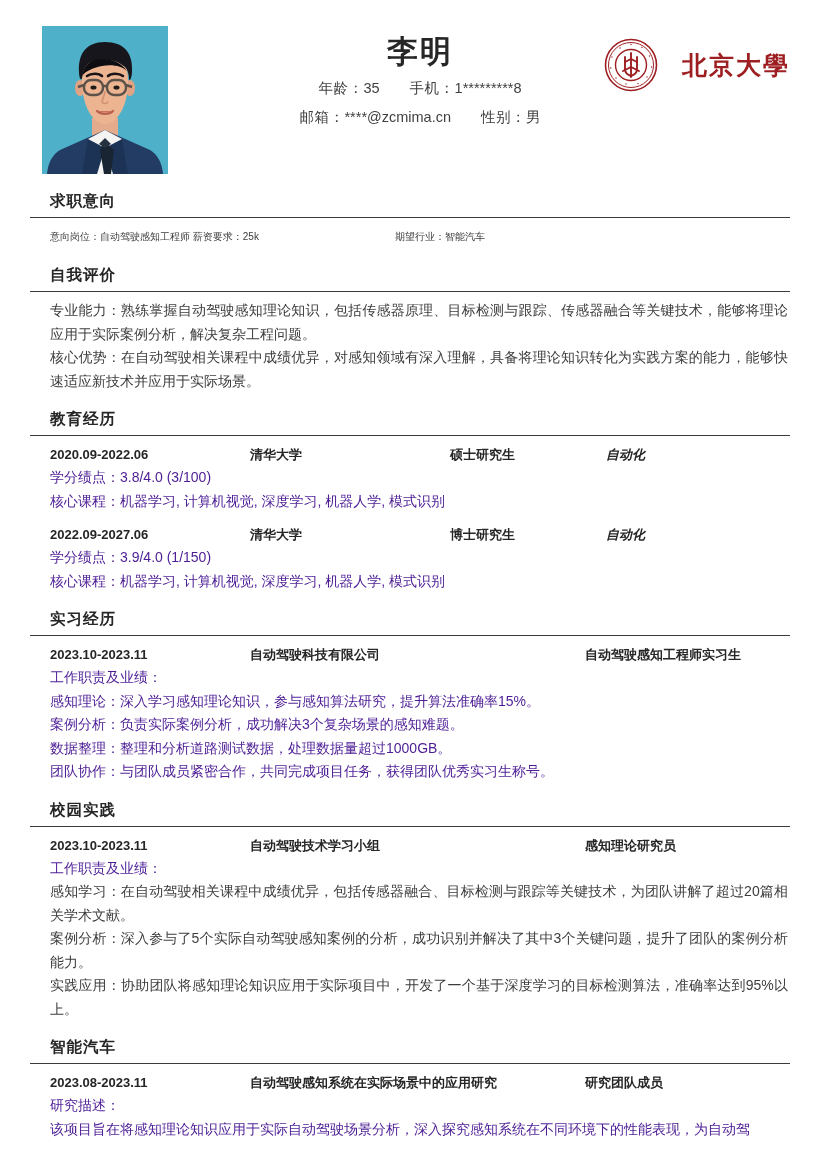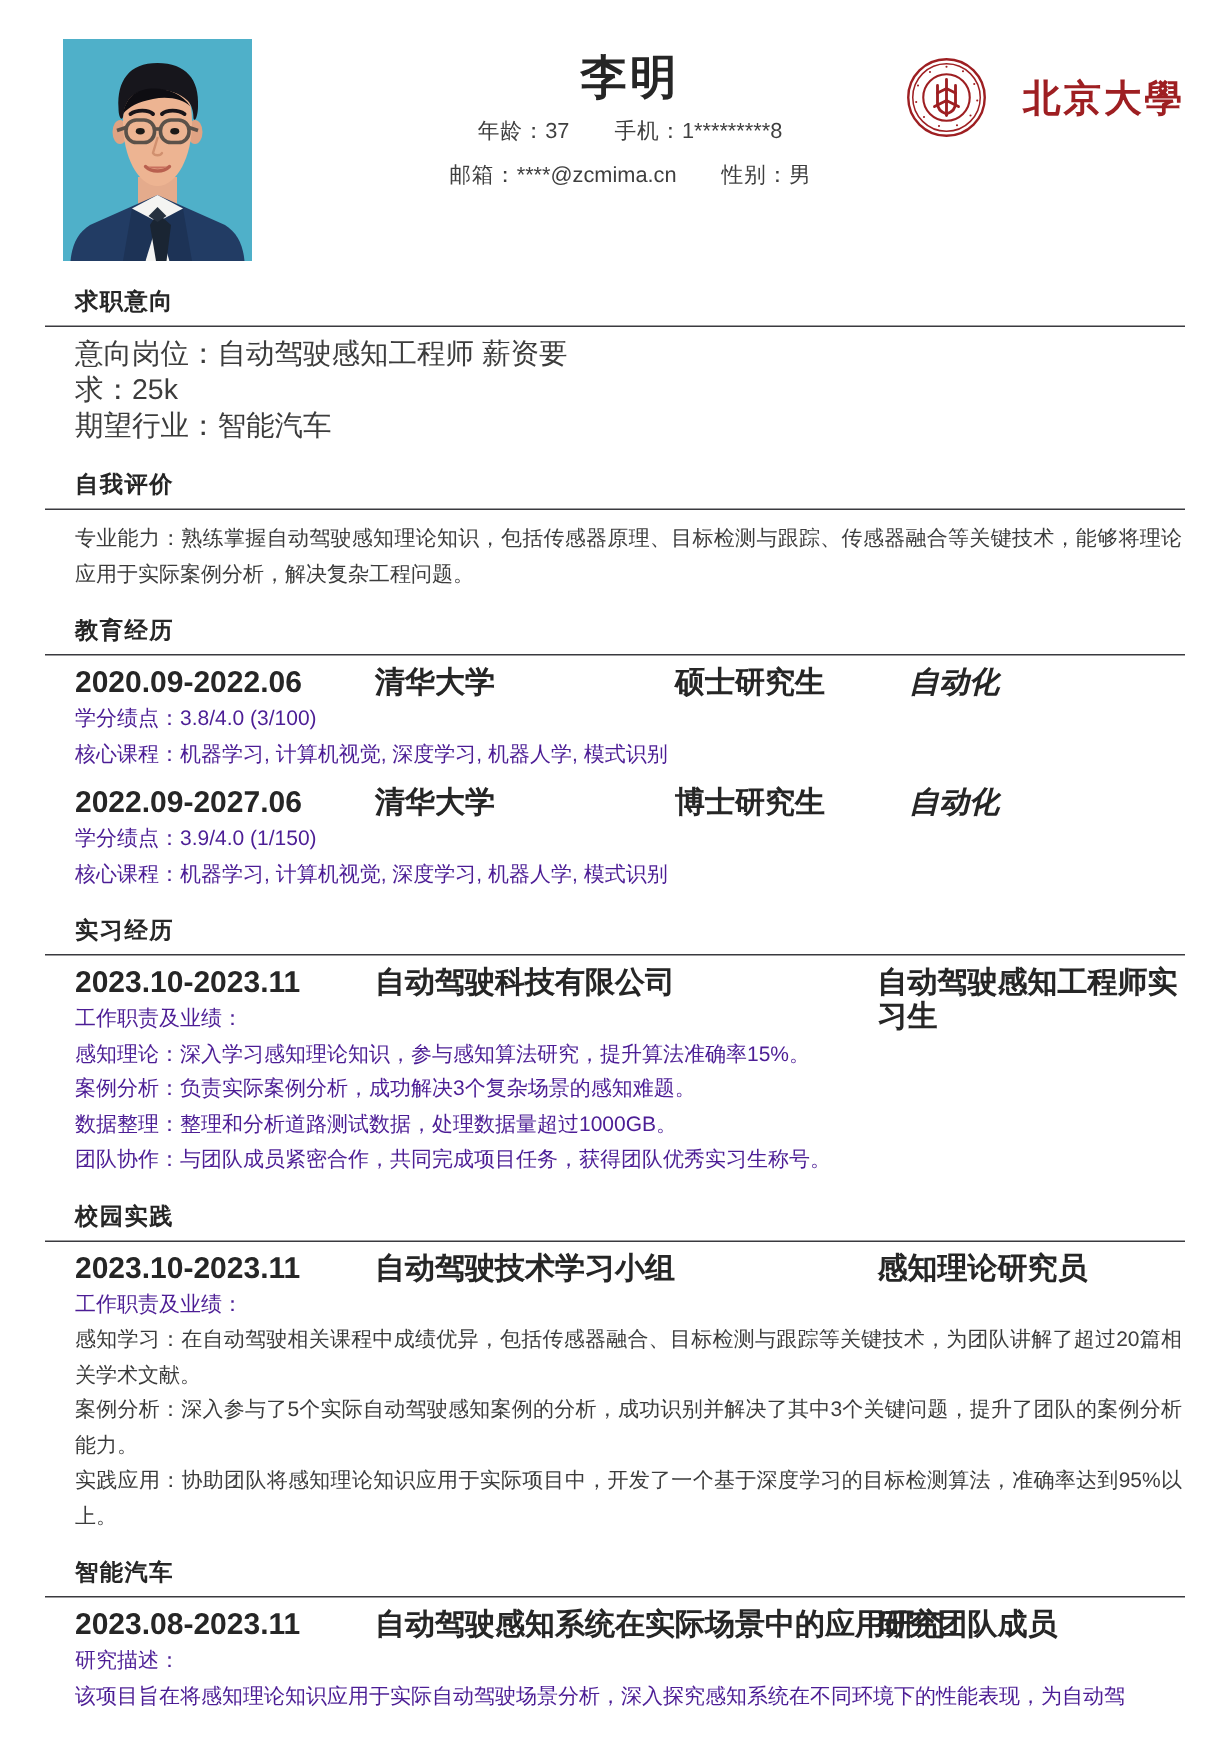--- a/index.html
+++ b/index.html
@@ -102,32 +102,31 @@
     color: #3c3c3c;
     padding-left: 20px;
     padding-right: 2px;
     text-align: justify;
     text-justify: inter-character;
   }
 
   
   .intent-row {
     display: flex;
-    font-size: 19px;
+    font-size: 10px;
     line-height: 24px;
     padding-left: 20px;
-    flex-direction: column;
   }
   .intent-left { width: 345px; }
 
   
   .entry { margin-bottom: 2px; }
   .entry-head {
     position: relative;
-    font-size: 20px;
+    font-size: 13px;
     font-weight: bold;
     color: #262626;
     height: 23px;
     line-height: 23px;
     padding-left: 20px;
   }
   .entry-head .c-date { position: absolute; left: 20px; }
   .entry-head .c-org  { position: absolute; left: 220px; }
   .entry-head .c-role { position: absolute; left: 420px; }
   .entry-head .c-extra{ position: absolute; left: 576px; font-style: italic; }
@@ -192,21 +191,21 @@
         <path d="M63 66 L60 76 C61 78 65 78 66 76" stroke="#d1906f" stroke-width="1.6" fill="none" stroke-linecap="round"></path>
 
         <path d="M55 85 C59 89 67 89 71 85" stroke="#b9604f" stroke-width="2.2" fill="none" stroke-linecap="round"></path>
         <path d="M56 85 C60 87 66 87 70 85" fill="#c9705e"></path>
       </svg>
     </div>
 
     <div class="identity">
       <div class="person-name">李明</div>
       <div class="contact-line">
-        <span class="lbl">年龄：</span><span>37</span><span class="gap-lg"></span><span class="lbl">手机：</span><span>1*********8</span>
+        <span class="lbl">年龄：</span><span>35</span><span class="gap-lg"></span><span class="lbl">手机：</span><span>1*********8</span>
       </div>
       <div class="contact-line">
         <span class="lbl">邮箱：</span><span>****@zcmima.cn</span><span class="gap-lg"></span><span class="lbl">性别：</span><span>男</span>
       </div>
     </div>
 
     <div class="univ-logo">
       <svg class="seal-svg" width="54" height="54" viewBox="0 0 54 54">
         <circle cx="27" cy="27" r="25.5" fill="none" stroke="#9e1f22" stroke-width="1.6"></circle>
         <circle cx="27" cy="27" r="22.5" fill="none" stroke="#9e1f22" stroke-width="1"></circle>
@@ -251,20 +250,21 @@
       </div>
     </div>
   </div>
 
   <div class="spacer-12"></div>
 
   <div class="section">
     <div class="section-title">自我评价</div>
     <div class="section-rule"></div>
     <div class="para">专业能力：熟练掌握自动驾驶感知理论知识，包括传感器原理、目标检测与跟踪、传感器融合等关键技术，能够将理论应用于实际案例分析，解决复杂工程问题。</div>
+    <div class="para">核心优势：在自动驾驶相关课程中成绩优异，对感知领域有深入理解，具备将理论知识转化为实践方案的能力，能够快速适应新技术并应用于实际场景。</div>
   </div>
 
   <div class="spacer-12"></div>
 
   <div class="section">
     <div class="section-title">教育经历</div>
     <div class="section-rule"></div>
 
     <div class="entry">
       <div class="entry-head">

